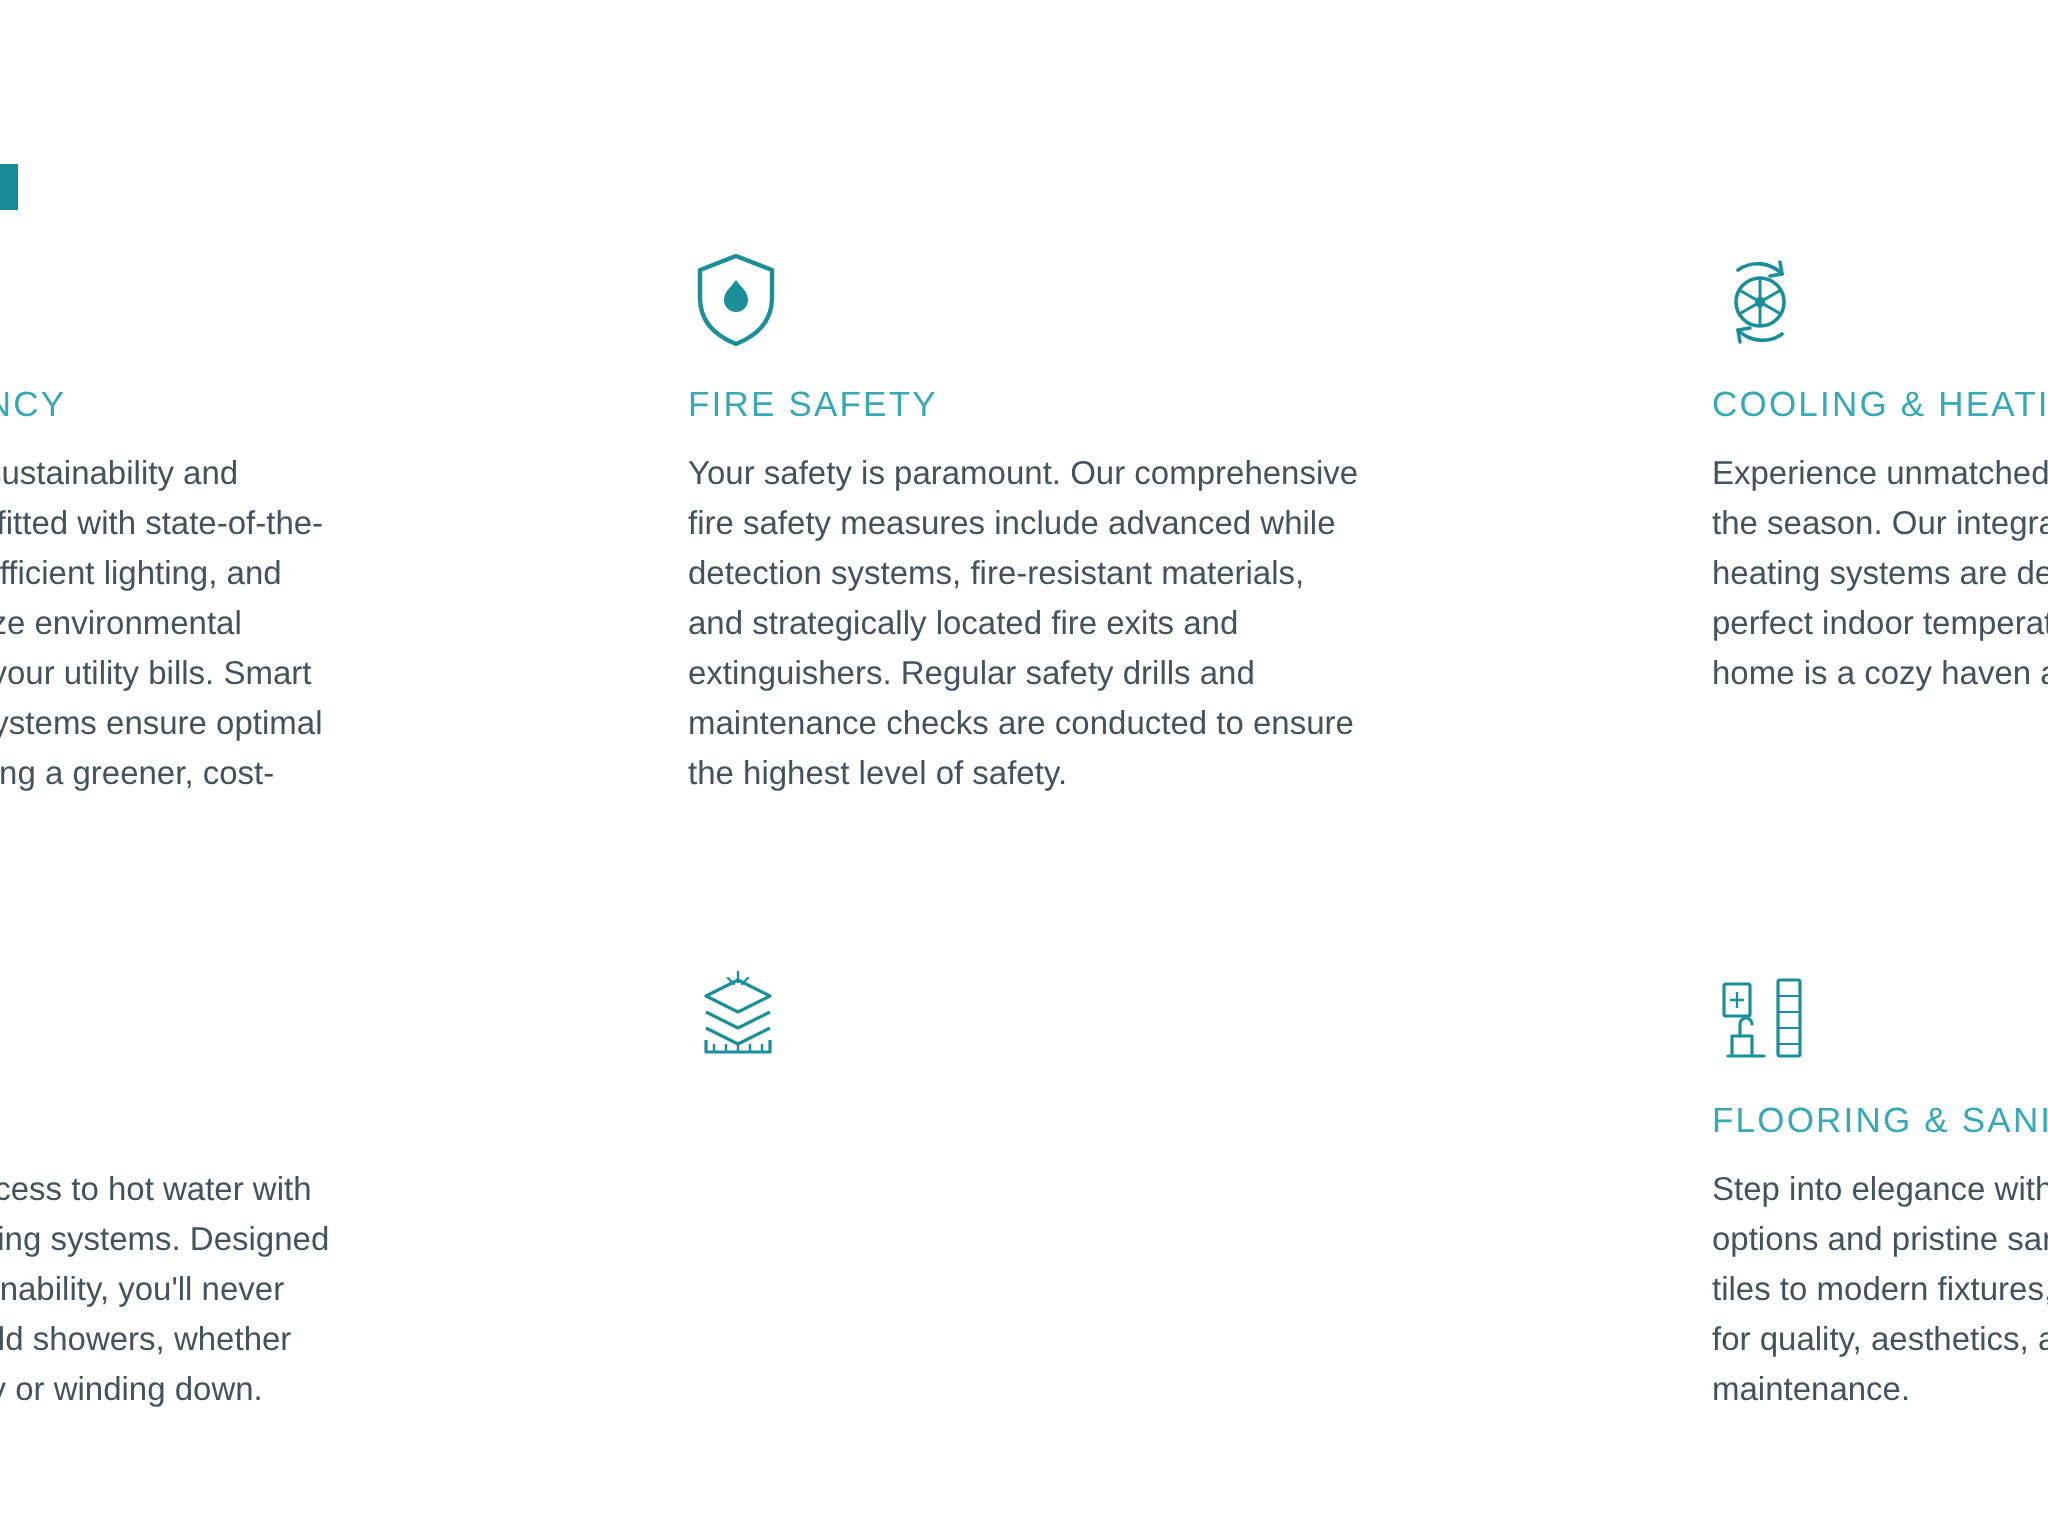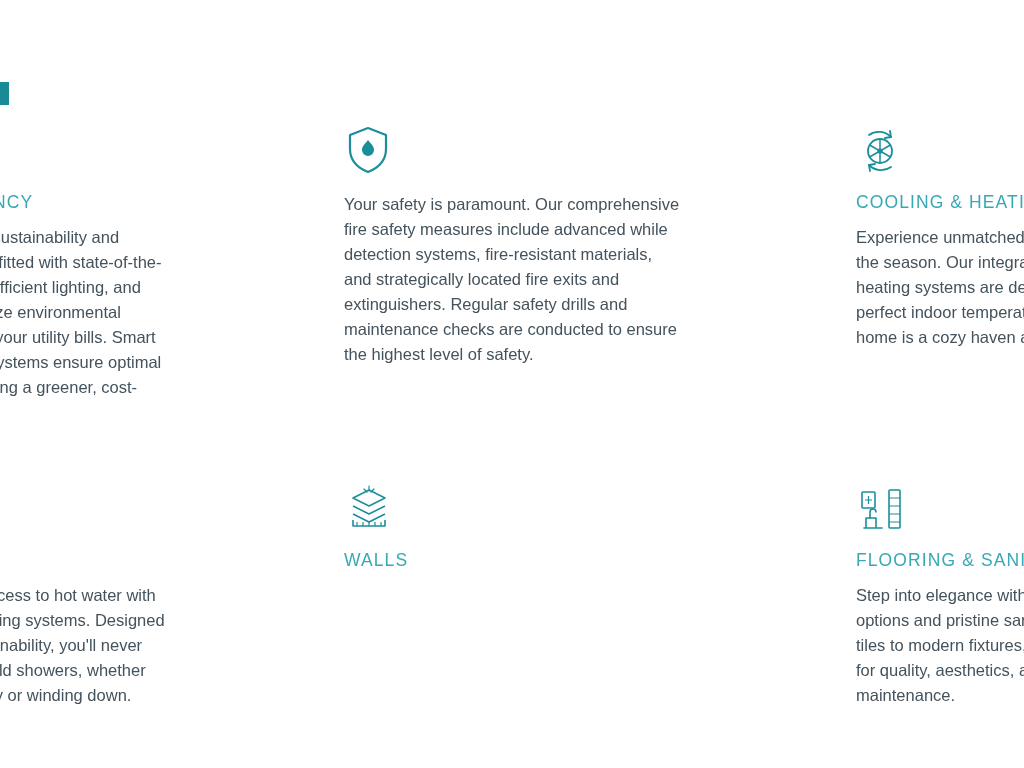--- a/index.html
+++ b/index.html
@@ -99,20 +99,21 @@
       <p class="card-body">Our design prioritizes sustainability and efficiency. Each unit is fitted with state-of-the-art insulation, energy-efficient lighting, and appliances that minimize environmental impact while reducing your utility bills. Smart energy management systems ensure optimal use of resources, offering a greener, cost-effective living solution</p>
     </div>
 
     <div class="card">
       <div class="card-icon">
         <svg width="48" height="52" viewBox="0 0 48 52" fill="none" stroke="#1b8f99" stroke-width="2.2">
           <path d="M24 4 L42 11v14c0 12-8 19-18 23C14 44 6 37 6 25V11z" stroke-linejoin="round"></path>
           <path d="M24 16c-3 4-6 6-6 10a6 6 0 0 0 12 0c0-4-3-6-6-10z" fill="#1b8f99" stroke="none"></path>
         </svg>
       </div>
+      <h3 class="card-title">FIRE SAFETY</h3>
       <p class="card-body">Your safety is paramount. Our comprehensive fire safety measures include advanced while detection systems, fire-resistant materials, and strategically located fire exits and extinguishers. Regular safety drills and maintenance checks are conducted to ensure the highest level of safety.</p>
     </div>
 
     <div class="card">
       <div class="card-icon">
         <svg width="48" height="50" viewBox="0 0 48 50" fill="none" stroke="#1b8f99" stroke-width="1.8">
           <path d="M13 9a17 17 0 0 1 22 2" stroke-linecap="round"></path>
           <path d="M35 11l-1-6M35 11l-6 1" stroke-linecap="round"></path>
           <path d="M35 41a17 17 0 0 1-22-2" stroke-linecap="round"></path>
           <path d="M13 39l1 6M13 39l6-1" stroke-linecap="round"></path>
@@ -137,21 +138,20 @@
       <div class="card-icon">
         <svg width="50" height="50" viewBox="0 0 50 50" fill="none" stroke="#1b8f99" stroke-width="1.6">
           <path d="M25 6l16 8-16 8-16-8z" stroke-linejoin="round"></path>
           <path d="M9 22l16 8 16-8" stroke-linejoin="round"></path>
           <path d="M9 30l16 8 16-8" stroke-linejoin="round"></path>
           <path d="M9 36v6h32v-6" stroke-linejoin="round"></path>
           <path d="M13 38v4M19 38v4M25 38v4M31 38v4M37 38v4" stroke-width="1.2"></path>
           <path d="M25 2v5M20 5l3 3M30 5l-3 3" stroke-width="1.2" stroke-linecap="round"></path>
         </svg>
       </div>
-      <h3 class="card-title">WALLS</h3>
     </div>
 
     <div class="card">
       <div class="card-icon">
         <svg width="50" height="50" viewBox="0 0 50 50" fill="none" stroke="#1b8f99" stroke-width="1.6">
           <rect x="6" y="8" width="13" height="16" rx="1"></rect>
           <path d="M12.5 12v8M9 16h7" stroke-width="1.2"></path>
           <rect x="33" y="6" width="11" height="38" rx="1"></rect>
           <path d="M33 14h11M33 22h11M33 30h11M33 38h11" stroke-width="1.1"></path>
           <path d="M8 44h18" stroke-linecap="round"></path>

